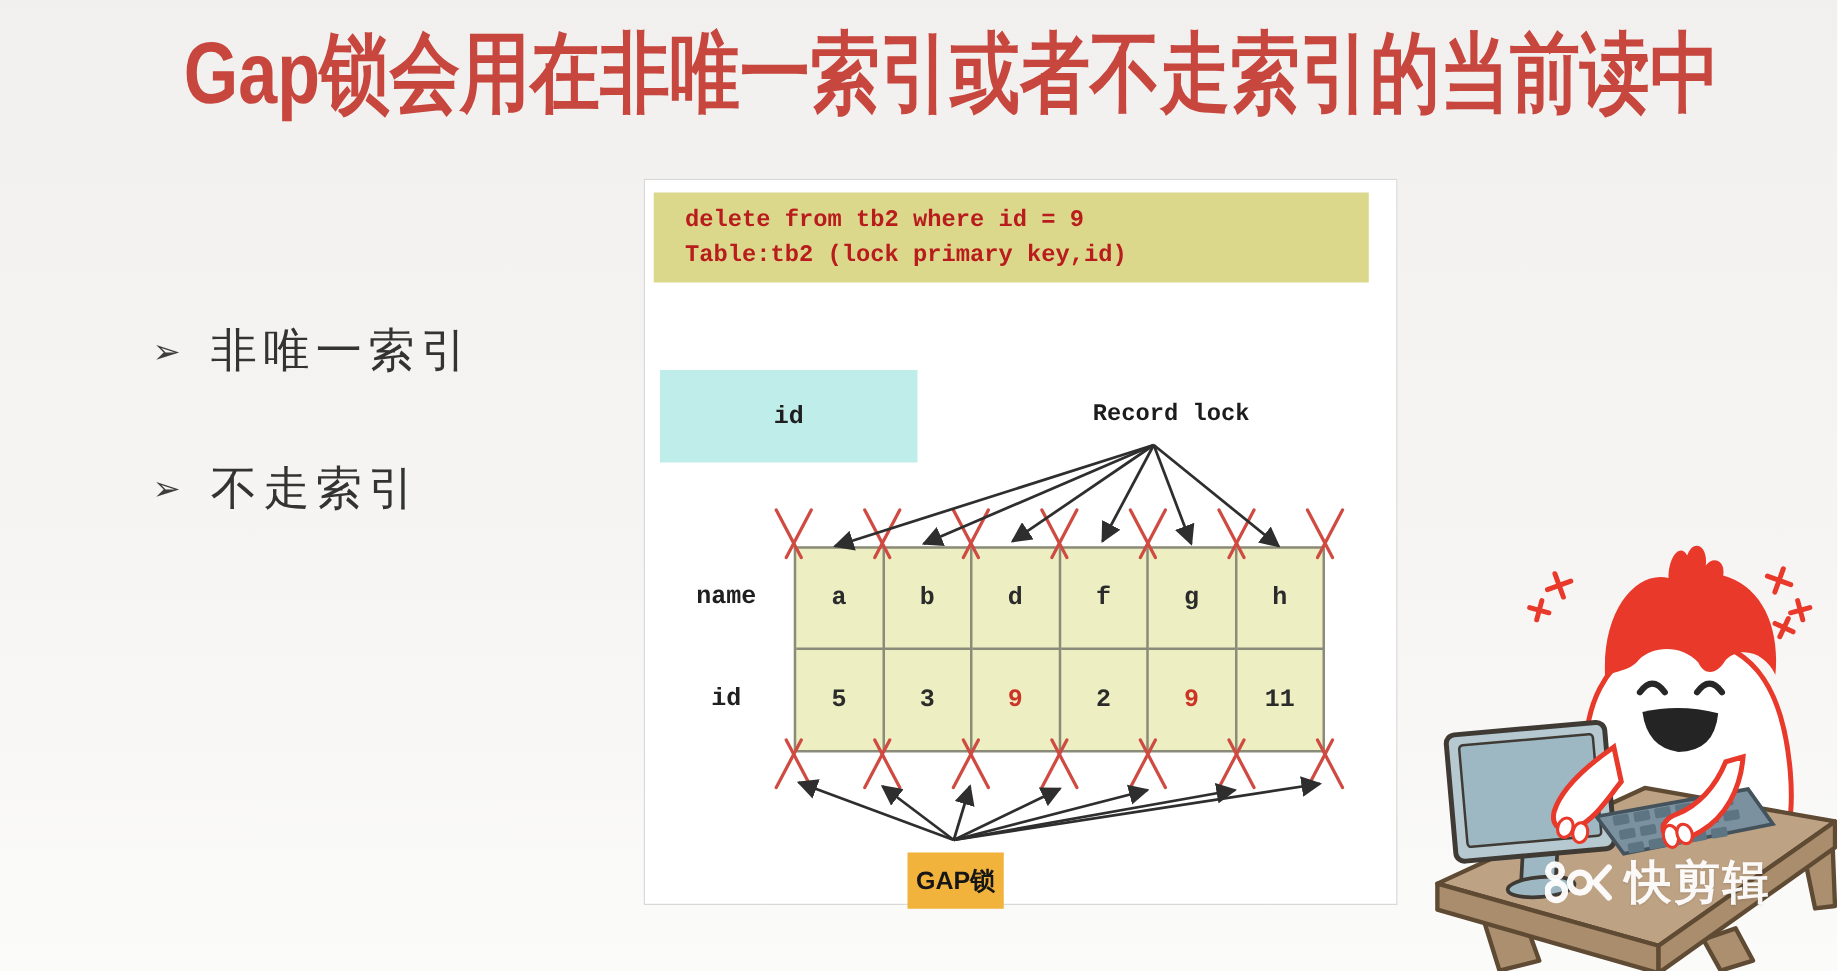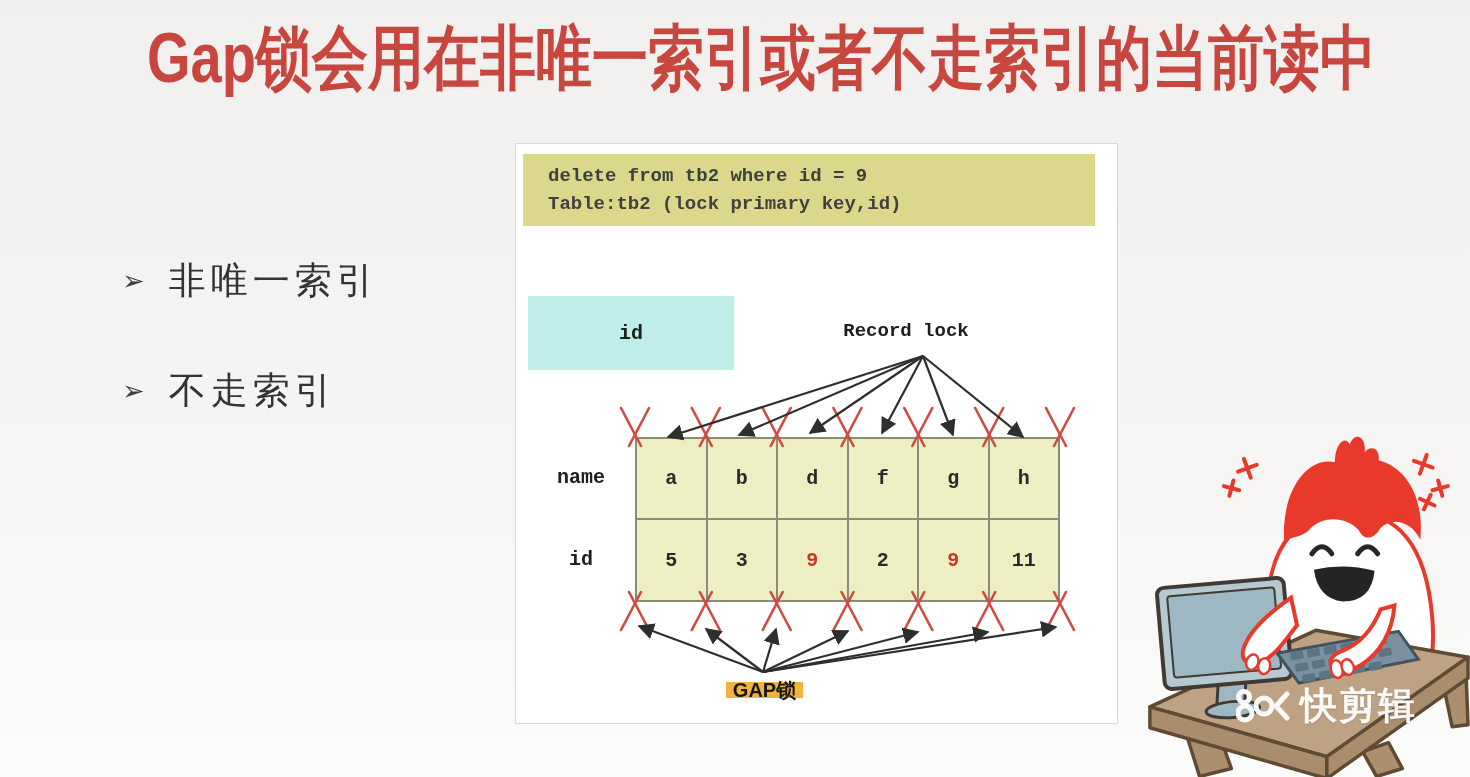--- a/index.html
+++ b/index.html
@@ -19,40 +19,40 @@
   .bullets{position:absolute;left:122px;top:258px;}
   .bullet{display:flex;align-items:center;height:46px;margin-bottom:64px;}
   .bullet .marker{font-size:27px;color:#3d3d3d;margin-right:24px;line-height:1;}
   .bullet .btext{font-size:37px;color:#333;letter-spacing:5px;font-weight:500;}
   
   .panel{position:absolute;left:515px;top:143px;width:601px;height:579px;
     background:#fff;border:1px solid var(--c-panel_border,#d9d9d9);}
   .mono{font-family:"Liberation Mono","DejaVu Sans Mono",monospace;}
   .sql-box{position:absolute;left:523px;top:154px;width:572px;height:72px;
     background:var(--c-sql_box_bg,#dbd88b);box-sizing:border-box;
-    padding:8px 0 0 25px;font-size:19px;font-weight:700;line-height:28px;color:#404040;}
+    padding:8px 0 0 25px;font-size:19px;font-weight:700;line-height:28px;color:#b91c1c;}
   .id-box{position:absolute;left:528px;top:296px;width:206px;height:74px;
     background:var(--c-index_box_bg,#bfeeea);display:flex;align-items:center;justify-content:center;
     font-size:20px;font-weight:700;color:#1f1f1f;}
-  .record-lock{position:absolute;left:831px;top:320px;width:150px;text-align:center;
+  .record-lock{position:absolute;left:862px;top:320px;width:150px;text-align:center;
     font-size:19px;font-weight:700;color:#1c1c1c;}
   
   .row-h{position:absolute;left:545px;width:72px;display:flex;align-items:center;justify-content:center;
     font-size:20px;font-weight:700;color:#202020;}
   .row-h.r0{top:437px;height:81px;text-align:center;}
   .row-h.r1{top:518px;height:82px;}
   .index-table{position:absolute;left:635px;top:437px;width:425px;height:163px;
     display:grid;grid-template-columns:repeat(6,1fr);grid-template-rows:81px 82px;
     background:var(--c-cell_bg,#edefc3);box-sizing:border-box;
     border-top:2px solid var(--c-cell_border,#8b8b7a);border-left:2px solid var(--c-cell_border,#8b8b7a);}
   .cell{border-right:2px solid var(--c-cell_border,#8b8b7a);border-bottom:2px solid var(--c-cell_border,#8b8b7a);
     display:flex;align-items:center;justify-content:center;
     font-family:"Liberation Mono","DejaVu Sans Mono",monospace;font-size:20px;font-weight:700;color:#2b2b2b;}
   .cell.red{color:var(--c-highlight_red,#cc3425);}
-  .gap-label{position:absolute;left:726px;top:682px;width:77px;height:16px;
+  .gap-label{position:absolute;left:726px;top:682px;width:77px;height:45px;
     background:var(--c-gap_label_bg,#f2b33d);display:flex;align-items:center;justify-content:center;
     font-size:20px;font-weight:700;color:#161616;}
   
   .overlay{position:absolute;left:0;top:0;width:1470px;height:777px;pointer-events:none;}
   .overlay line.mark{stroke:var(--c-mark_red,#cf4b41);stroke-width:2.6px;stroke-linecap:round;}
   .overlay line.arrow{stroke:var(--c-arrow_dark,#2e2e2e);stroke-width:2.2px;}
   .overlay marker path{fill:var(--c-arrow_dark,#2e2e2e);}
   
   .mascot{position:absolute;left:1132px;top:428px;width:338px;height:349px;}
   

